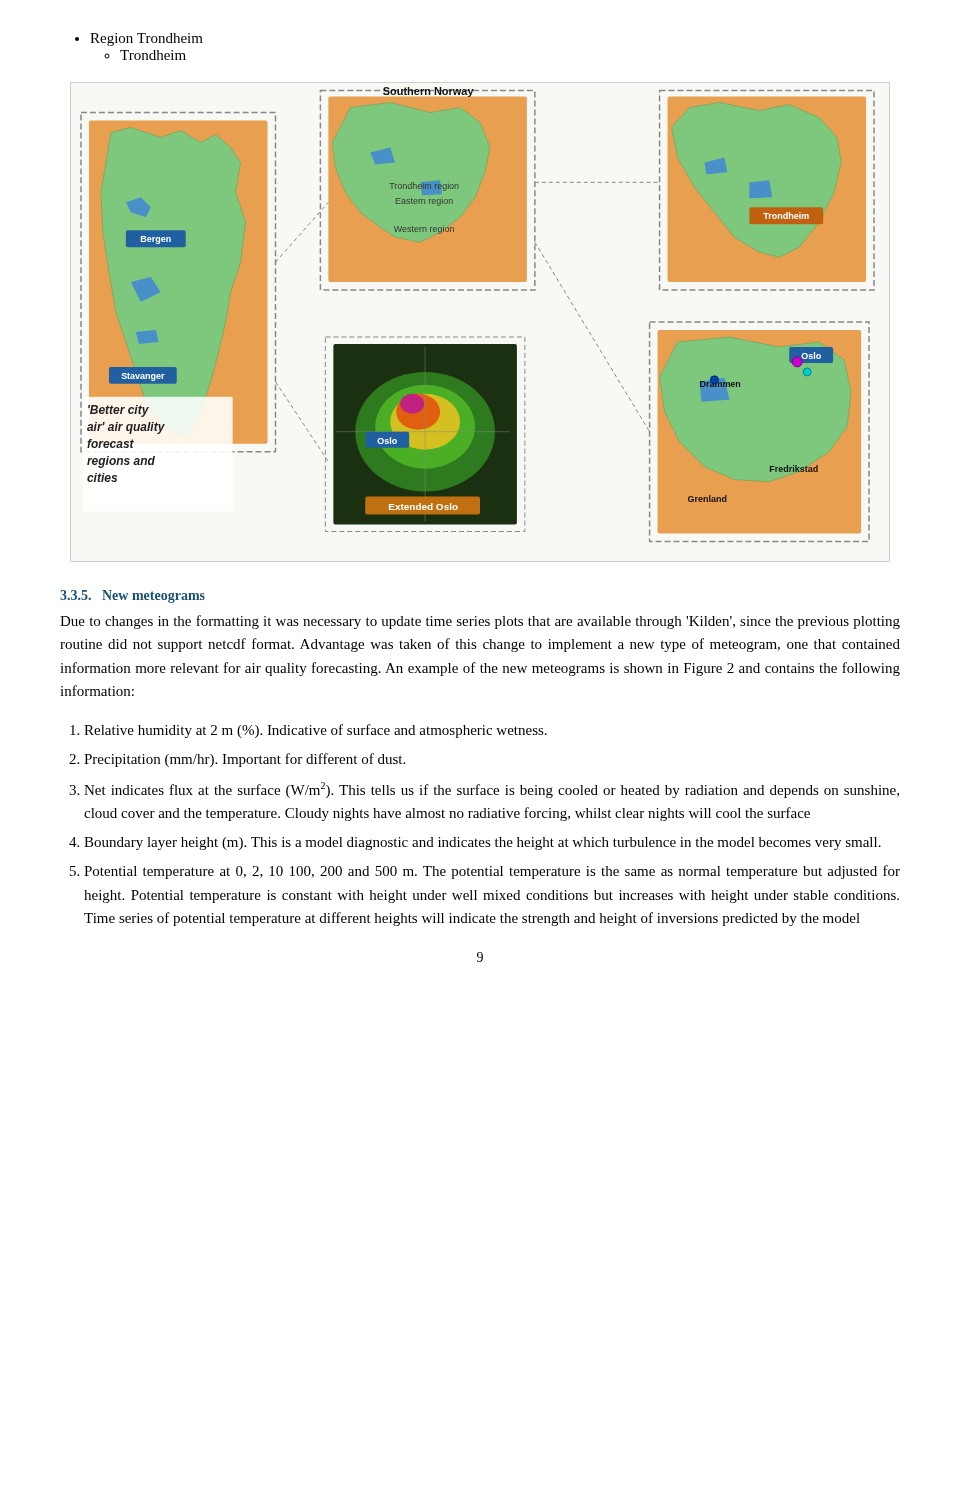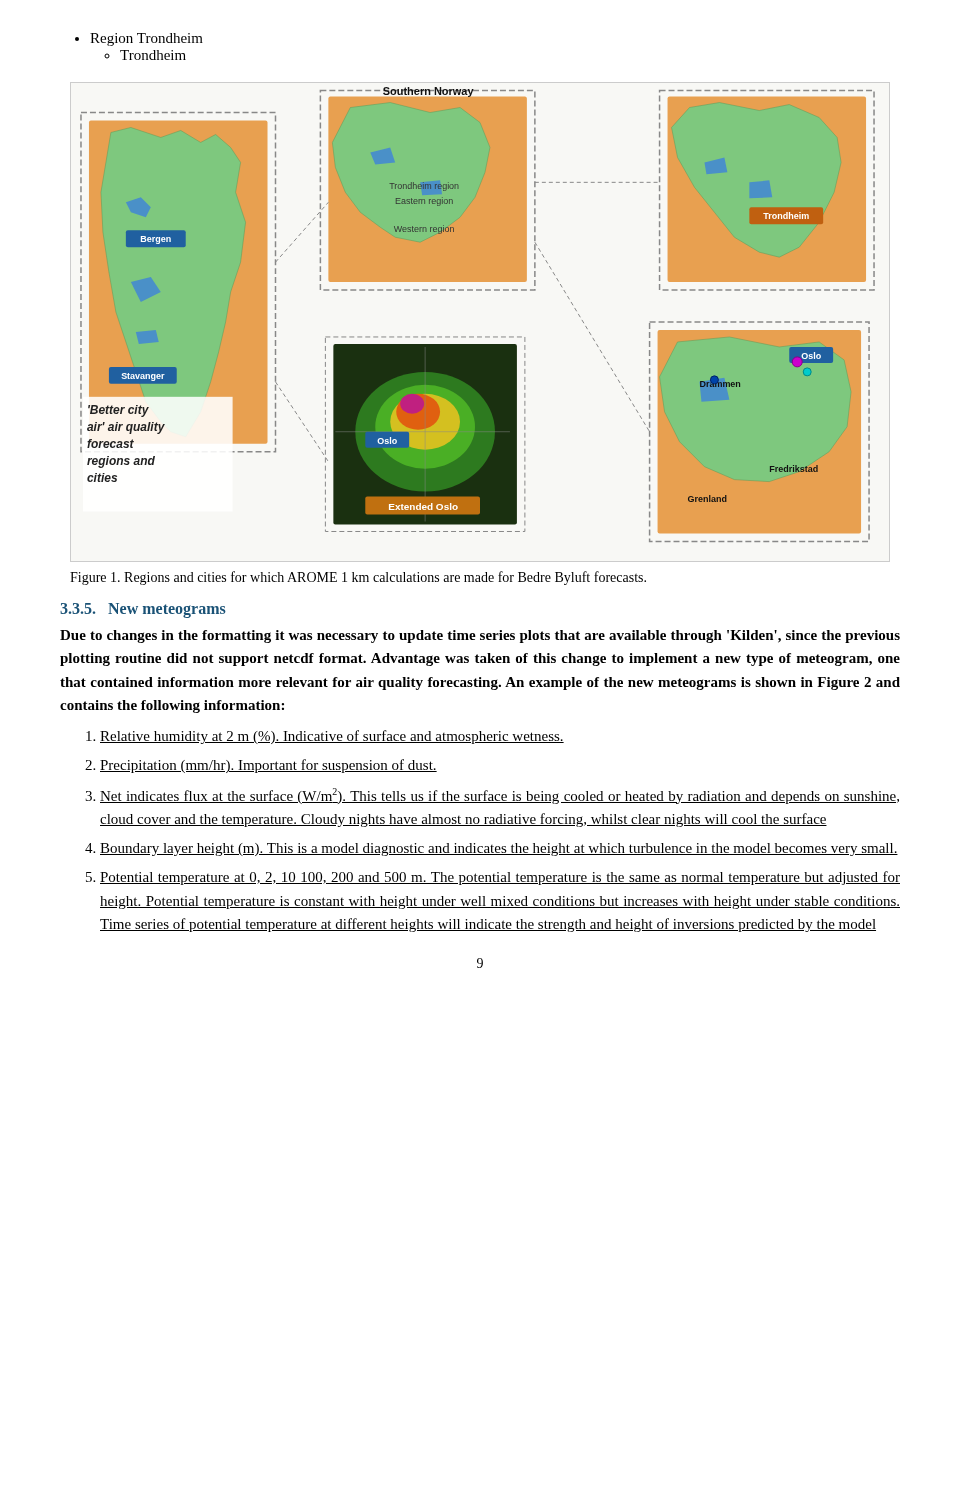--- a/index.html
+++ b/index.html
@@ -55,38 +55,36 @@
     }
 
     .figure-caption {
       font-size: 14px;
       margin-top: 8px;
       text-align: left;
       width: 820px;
     }
 
     .section-heading {
-      font-size: 16px;
+      font-size: 14px;
       font-weight: bold;
       color: #1a5276;
-      margin-top: 14px;
+      margin-top: 26px;
       margin-bottom: 6px;
     }
 
     .body-text {
       text-align: justify;
       line-height: 1.55;
-      margin-bottom: 8px;
-      font-weight: bold;
+      margin-bottom: 16px;
     }
 
     .numbered-list {
-      margin-left: 40px;
+      margin-left: 24px;
       margin-bottom: 6px;
-      text-decoration: underline;
     }
     .numbered-list li {
       list-style-type: decimal;
       margin-bottom: 6px;
       text-align: justify;
       line-height: 1.55;
     }
 
     sup {
       font-size: 10px;
@@ -207,41 +205,38 @@
       <circle cx="728" cy="280" r="5" fill="#cc00cc" stroke="#880088" stroke-width="1"></circle>
       <circle cx="738" cy="290" r="4" fill="#00cccc" stroke="#008888" stroke-width="1"></circle>
       <circle cx="645" cy="298" r="4" fill="#0044aa" stroke="#002266" stroke-width="1"></circle>
 
       <line x1="205" y1="180" x2="258" y2="120" stroke="#888" stroke-width="1" stroke-dasharray="4,3"></line>
       <line x1="205" y1="300" x2="258" y2="380" stroke="#888" stroke-width="1" stroke-dasharray="4,3"></line>
       <line x1="465" y1="100" x2="590" y2="100" stroke="#888" stroke-width="1" stroke-dasharray="4,3"></line>
       <line x1="465" y1="160" x2="580" y2="350" stroke="#888" stroke-width="1" stroke-dasharray="4,3"></line>
     </svg>
   </div>
-  <div class="figure-caption">
-    <span>Figure 1. Regions and cities for which AROME 1 km calculations are made for Bedre Byluft forecasts.</span>
-  </div>
 </div>
 
 <div class="section-heading">
   <span>3.3.5.</span>
   &nbsp;
   <span>New meteograms</span>
 </div>
 
 <p class="body-text">
   <span>Due to changes in the formatting it was necessary to update time series plots that are available through 'Kilden', since the previous plotting routine did not support netcdf format. Advantage was taken of this change to implement a new type of meteogram, one that contained information more relevant for air quality forecasting. An example of the new meteograms is shown in Figure 2 and contains the following information:</span>
 </p>
 
 <ol class="numbered-list">
   <li>
     <span>Relative humidity at 2 m (%). Indicative of surface and atmospheric wetness.</span>
   </li>
   <li>
-    <span>Precipitation (mm/hr). Important for suspension of dust.</span>
+    <span>Precipitation (mm/hr). Important for different of dust.</span>
   </li>
   <li>
     <span>Net indicates flux at the surface (W/m</span><sup>2</sup><span>). This tells us if the surface is being cooled or heated by radiation and depends on sunshine, cloud cover and the temperature. Cloudy nights have almost no radiative forcing, whilst clear nights will cool the surface</span>
   </li>
   <li>
     <span>Boundary layer height (m). This is a model diagnostic and indicates the height at which turbulence in the model becomes very small.</span>
   </li>
   <li>
     <span>Potential temperature at 0, 2, 10 100, 200 and 500 m. The potential temperature is the same as normal temperature but adjusted for height. Potential temperature is constant with height under well mixed conditions but increases with height under stable conditions. Time series of potential temperature at different heights will indicate the strength and height of inversions predicted by the model</span>
   </li>

